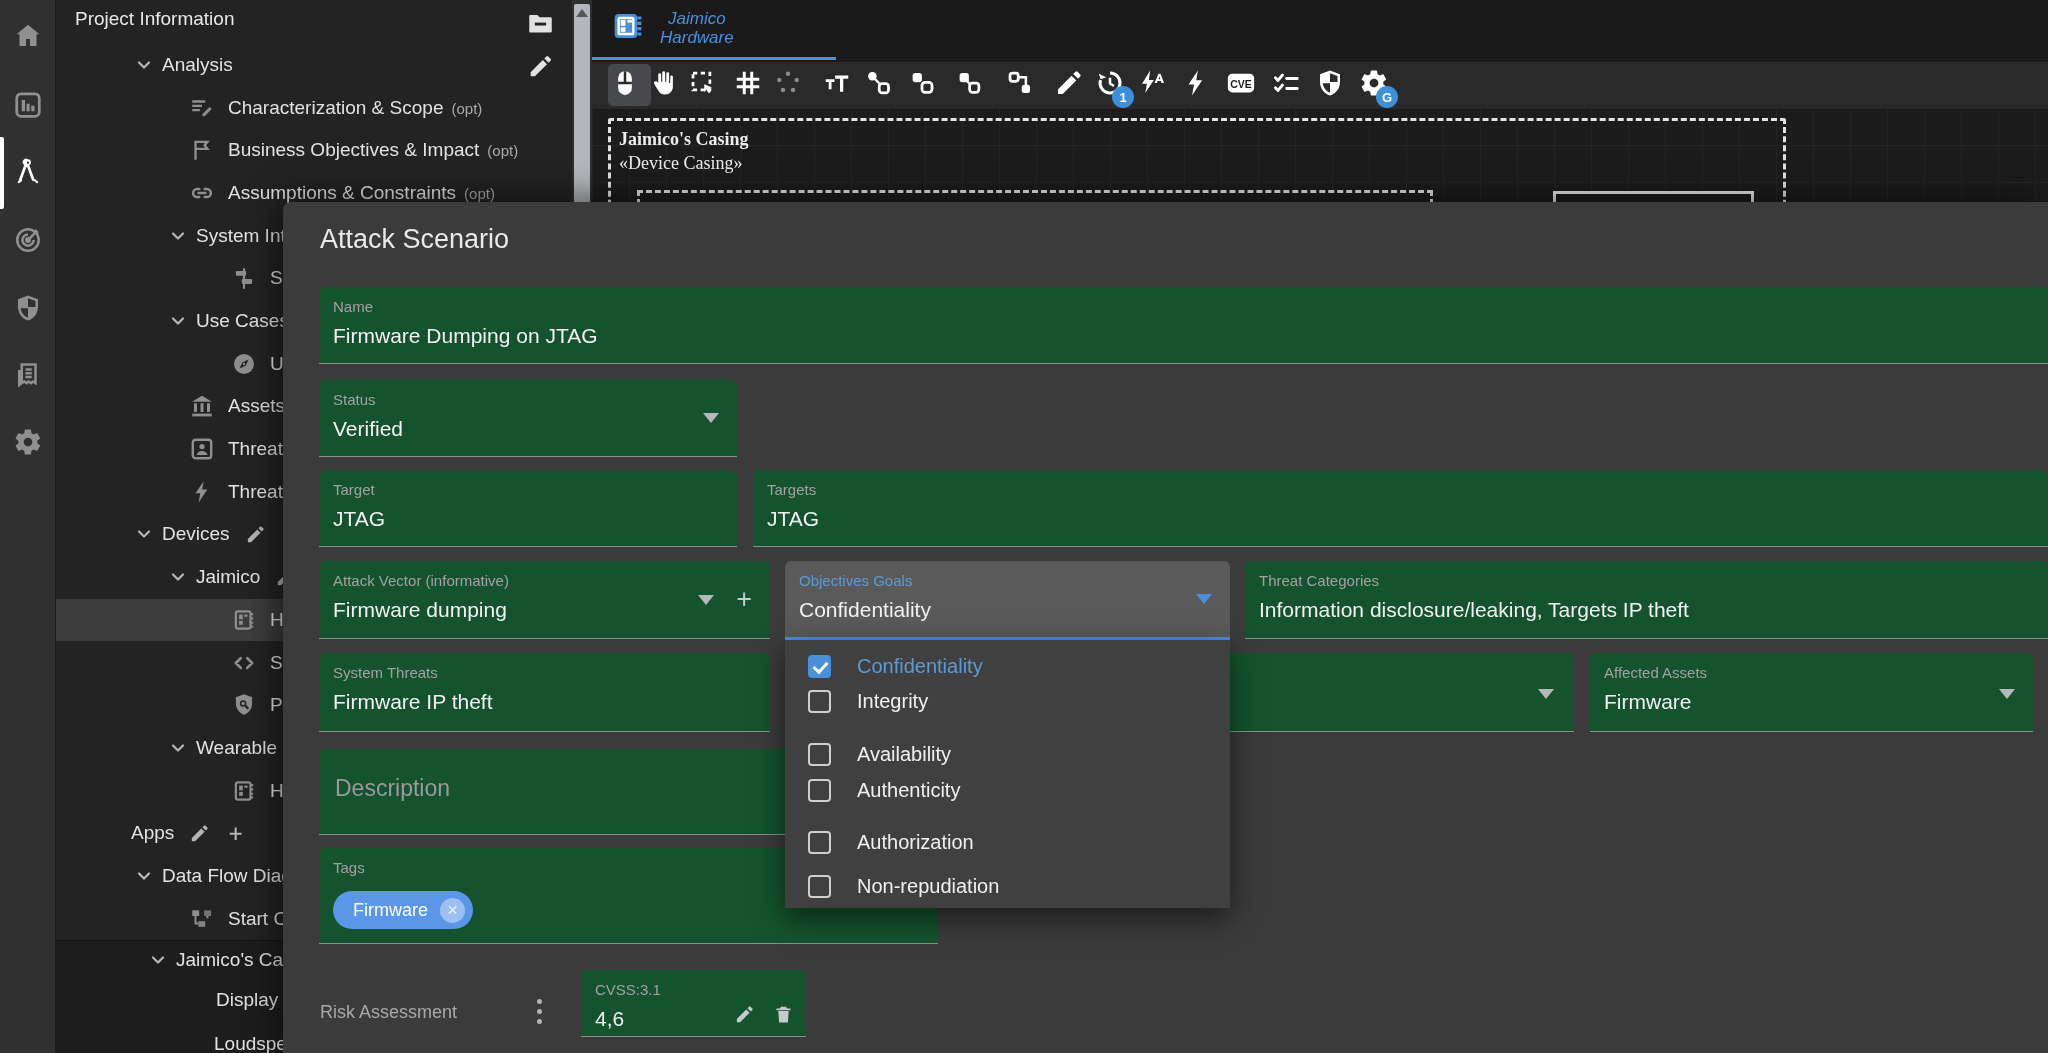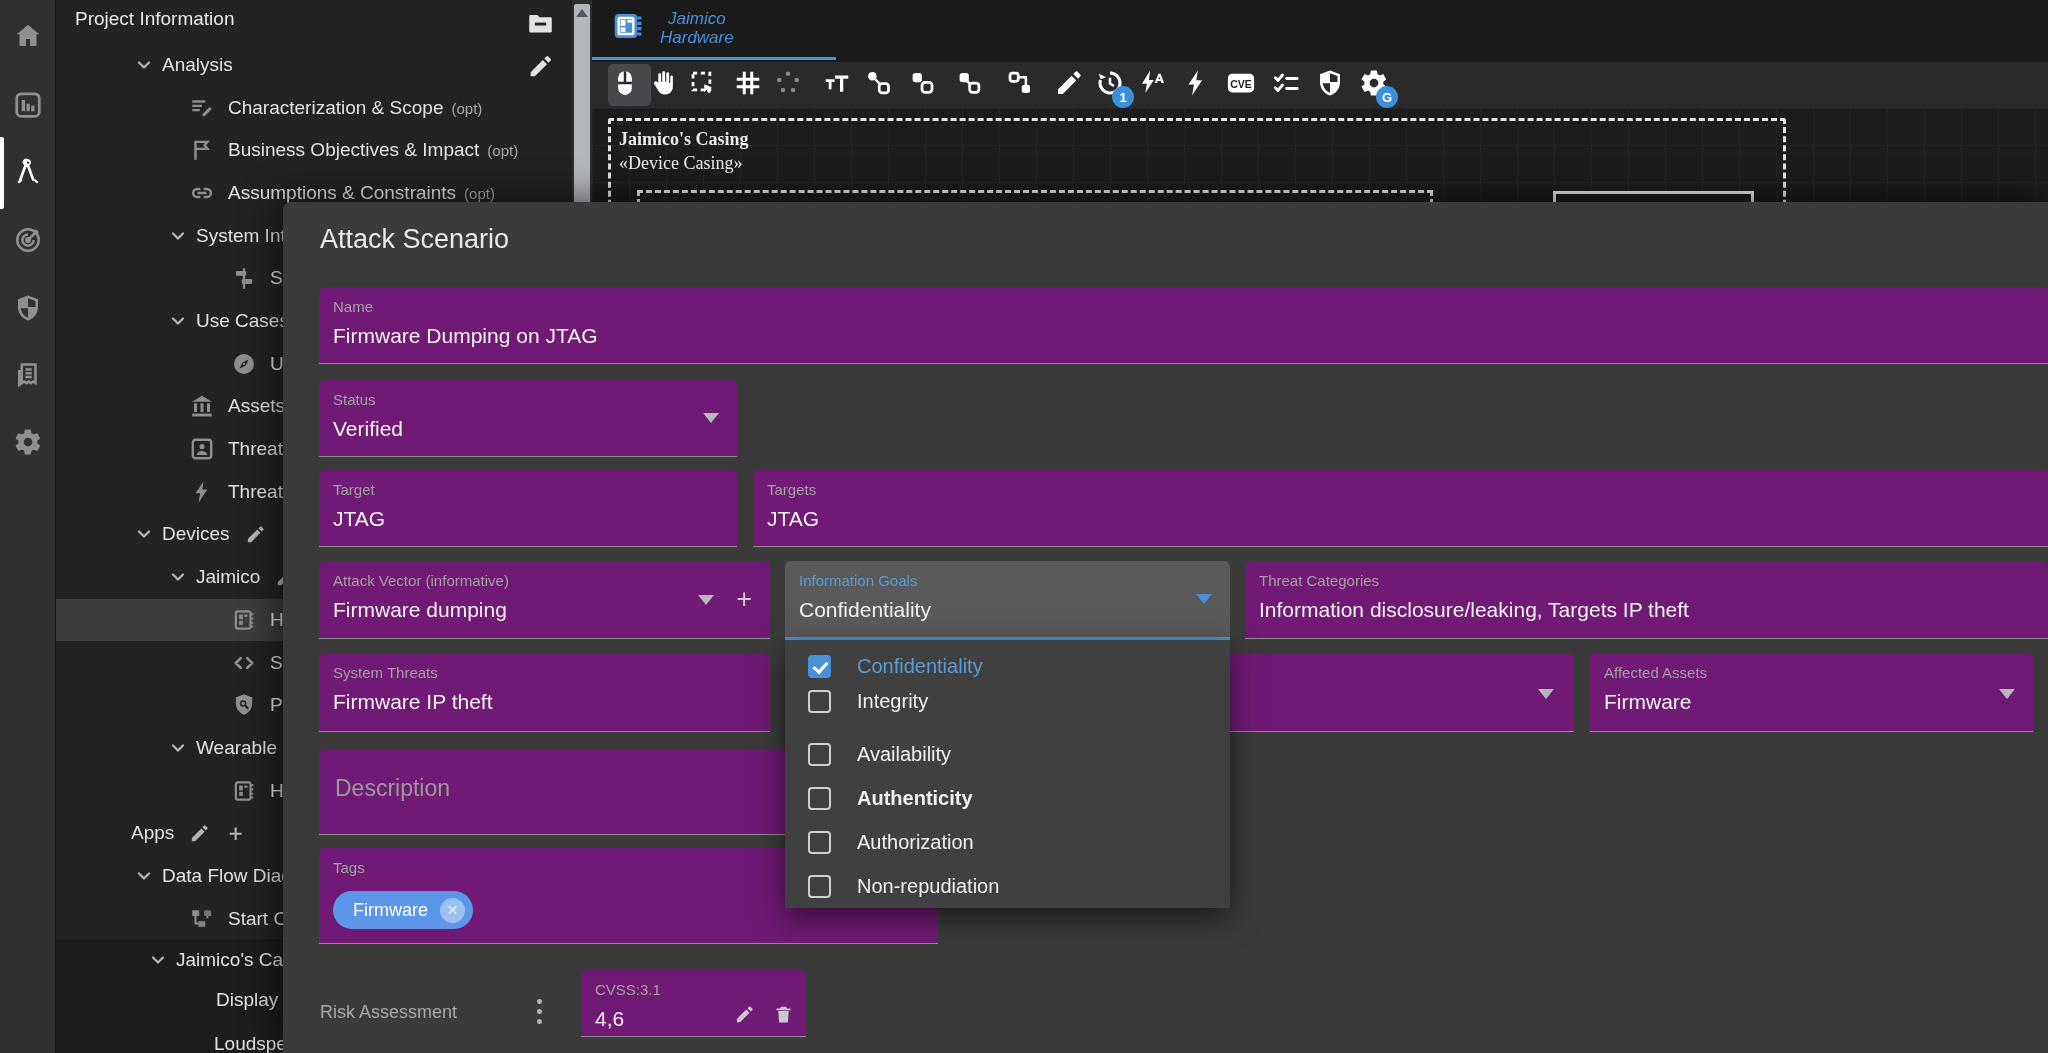--- a/index.html
+++ b/index.html
@@ -47,21 +47,21 @@
           background-image:repeating-linear-gradient(to right,#242424 0 1px,transparent 1px 37px),
                            repeating-linear-gradient(to bottom,#242424 0 1px,transparent 1px 37px);}
   .dashed-node{position:absolute;left:16px;top:10px;width:1172px;height:400px;border:3px dashed #e2e2e2;border-radius:3px;}
   .node-label{font-family:"Liberation Serif",serif;color:#ececec;font-size:18px;margin:6px 0 0 8px;line-height:24px;}
   .dashed-inner{position:absolute;left:45px;top:82px;width:790px;height:300px;border:3px dashed #e2e2e2;}
   .solid-inner{position:absolute;left:961px;top:83px;width:195px;height:80px;border:3px solid #e8e8e8;background:#1c1c1c;}
   
   #modal{position:absolute;left:283px;top:202px;width:1765px;height:851px;background:#3b3b3b;
          border-radius:8px 0 0 0;box-shadow:-6px -4px 34px rgba(0,0,0,.55);z-index:10;}
   .m-title{position:absolute;left:37px;top:22px;font-size:27px;color:#e9e9e9;}
-  .field{position:absolute;background:#701a75;border-radius:6px 6px 0 0;border-bottom:1px solid #8d8d8d;}
+  .field{position:absolute;background:#14532d;border-radius:6px 6px 0 0;border-bottom:1px solid #8d8d8d;}
   .field .flabel{position:absolute;left:14px;top:11px;font-size:15px;color:#a2a2a2;white-space:nowrap;}
   .field .fvalue{position:absolute;left:14px;top:37px;font-size:21px;color:#f2f2f2;white-space:nowrap;}
   .caret{position:absolute;width:0;height:0;border-left:8px solid transparent;border-right:8px solid transparent;border-top:10px solid #b8b8b8;}
   .caret.blue{border-top-color:#4a90d9;}
   .plus-glyph{position:absolute;font-size:27px;color:#c9c9c9;line-height:20px;}
   .field.focused{background:#5a5a5a;border-bottom:3px solid #4a90d9;}
   .field.focused .flabel{color:#5b9bd5;}
   .placeholder-big{position:absolute;left:16px;top:26px;font-size:23px;color:#9a9a9a;}
   
   .tag-pill{position:absolute;left:14px;top:43px;height:38px;border-radius:19px;background:#5b96e8;display:flex;align-items:center;padding:0 8px 0 20px;gap:12px;}
@@ -549,21 +549,21 @@
       <div class="fvalue">Firmware</div>
       <span class="caret" style="right:18px;top:36px;"></span>
     </div>
 
     <div class="field" style="left:962px;top:359px;right:0;height:77px;">
       <div class="flabel">Threat Categories</div>
       <div class="fvalue">Information disclosure/leaking, Targets IP theft</div>
     </div>
 
     <div class="field focused" style="left:502px;top:359px;width:445px;height:76px;">
-      <div class="flabel">Information Goals</div>
+      <div class="flabel">Objectives Goals</div>
       <div class="fvalue">Confidentiality</div>
       <span class="caret blue" style="right:18px;top:33px;"></span>
     </div>
 
     <div class="field" style="left:36px;top:547px;width:619px;height:85px;">
       <div class="placeholder-big">Description</div>
     </div>
 
     <div class="field" style="left:36px;top:646px;width:619px;height:95px;">
       <div class="flabel">Tags</div>
@@ -601,21 +601,21 @@
         <span class="dd-label">Confidentiality</span>
       </div>
       <div class="dd-item" style="top: 39px;">
         <span class="dd-check"></span>
         <span class="dd-label">Integrity</span>
       </div>
       <div class="dd-item" style="top: 92px;">
         <span class="dd-check"></span>
         <span class="dd-label">Availability</span>
       </div>
-      <div class="dd-item" style="top: 136px; font-weight: bold;">
+      <div class="dd-item" style="top: 128px;">
         <span class="dd-check"></span>
         <span class="dd-label">Authenticity</span>
       </div>
       <div class="dd-item" style="top: 180px;">
         <span class="dd-check"></span>
         <span class="dd-label">Authorization</span>
       </div>
       <div class="dd-item" style="top: 224px;">
         <span class="dd-check"></span>
         <span class="dd-label">Non-repudiation</span>

